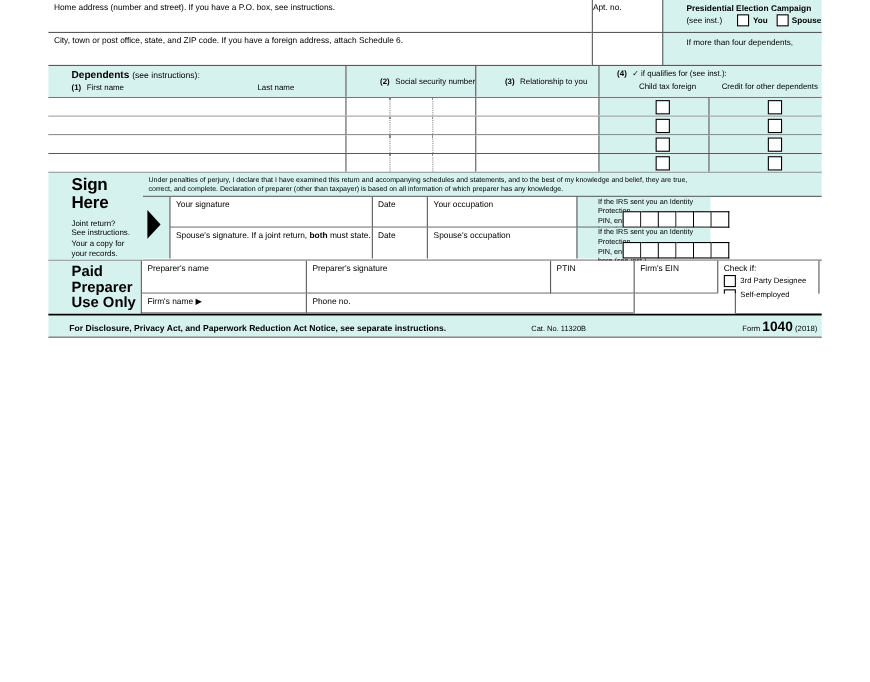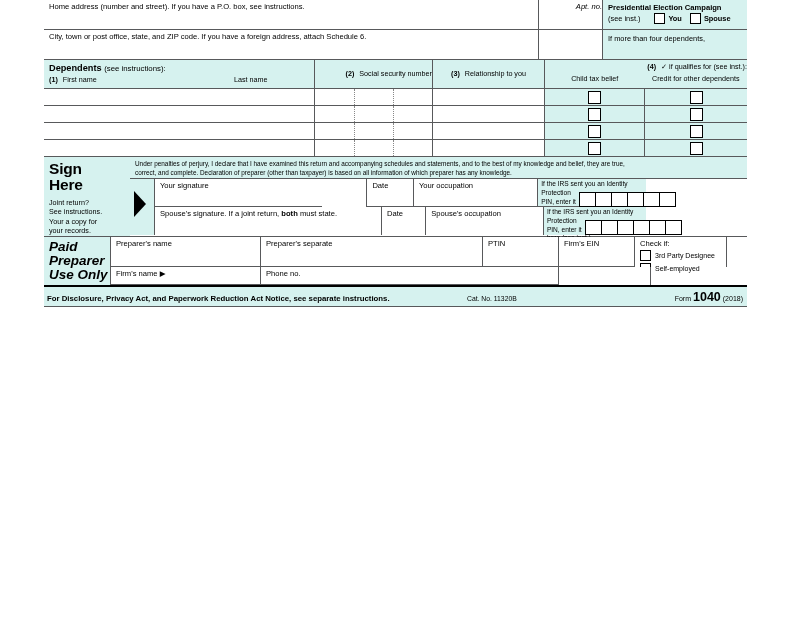--- a/index.html
+++ b/index.html
@@ -15,21 +15,21 @@
     overflow: hidden;
   }
 
   #form {
     position: absolute;
     left: 44px;
     top: 0px;
     width: 703px;
   }
 
-  .teal { background: #d6f2ef; }
+  .teal { background: #d6f2ef; padding-left: 16px; }
   .white { background: #ffffff; }
 
   
   .row { display: flex; }
   .cell { position: relative; box-sizing: border-box; }
   .bt { border-top: 1px solid #58595b; }
   .bb { border-bottom: 1px solid #58595b; }
   .bl { border-left: 1px solid #58595b; }
   .br { border-right: 1px solid #58595b; }
   .bt-thick { border-top: 2px solid #000; }
@@ -83,21 +83,21 @@
   .dep-c4a { width: 100px; }
   .dep-c4b { width: 103px; }
 
   .dep-head-1 { position: relative; }
   .dep-title { font-size: 9.2px; font-weight: bold; padding: 3px 0 0 5px; }
   .dep-title span { font-weight: normal; font-size: 7.8px; }
   .dep-sub { font-size: 7.2px; padding: 2px 0 0 5px; }
   .dep-lastname { position: absolute; left: 190px; top: 15px; font-size: 7.2px; }
   .dep-c2-lbl { font-size: 7.2px; text-align: right; padding-top: 9px; }
   .dep-c3-lbl { font-size: 7.2px; text-align: center; padding-top: 9px; }
-  .dep-c4-top { font-size: 7.2px; text-align: right; padding-top: 2px; }
+  .dep-c4-top { font-size: 7.2px; text-align: left; padding-top: 2px; }
   .dep-c4-bot { display: flex; }
   .dep-c4-bot div { font-size: 7.2px; text-align: center; padding-top: 3px; }
 
   .dep-row { height: 16px; }
   .dep-ssn { position: relative; }
   .dot-div {
     position: absolute;
     top: 0; bottom: 0;
     border-left: 1px dotted #888;
   }
@@ -111,35 +111,35 @@
   .arrow-col { width: 24px; position: relative; }
   .arrow {
     position: absolute;
     left: 4px; top: 12px;
     width: 0; height: 0;
     border-top: 13px solid transparent;
     border-bottom: 13px solid transparent;
     border-left: 12px solid #000;
   }
   .sig-col { width: 240px; }
-  .date-col { width: 66px; margin-left: 44px; }
+  .date-col { width: 66px; }
   .occ-col { width: 177px; }
   .ippin-col { width: 155px; }
   .ippin-txt { font-size: 6.6px; line-height: 1.33; padding: 1px 0 0 3px; }
   .pin-boxes { display: flex; position: absolute; left: 41px; top: 13px; }
   .pin-boxes div {
     width: 15px; height: 13px;
     border: 1px solid #000;
     border-left: none;
     background: #fff;
   }
   .pin-boxes div:first-child { border-left: 1px solid #000; }
 
   
-  .pp-left { width: 66px; font-style: italic; }
+  .pp-left { width: 84px; }
   .pp-title { font-size: 13.5px; font-weight: bold; line-height: 1.06; padding: 3px 0 0 5px; }
   .pp-name { width: 150px; }
   .pp-sig { width: 222px; }
   .pp-ptin { width: 76px; }
   .pp-ein { width: 76px; }
   .pp-check { width: 93px; }
   .pp-check-lbl { font-size: 7.6px; padding: 2px 0 0 5px; }
   .pp-check-item { font-size: 7px; padding: 2px 0 0 5px; display: flex; align-items: center; gap: 4px; }
   .pp-firm { width: 150px; }
   .pp-phone { width: 298px; }
@@ -161,21 +161,21 @@
 
 <div id="form">
 
   <div id="addr-block">
 
     <div class="addr-line">
       <div class="cell addr-main white bb">
         <div class="lbl">Home address (number and street). If you have a P.O. box, see instructions.</div>
       </div>
       <div class="cell addr-apt white bb bl">
-        <div class="lbl" style="text-align:right;padding-left:0;font-style:italic;">Apt. no.</div>
+        <div class="lbl" style="text-align:left;padding-left:0;">Apt. no.</div>
       </div>
       <div class="cell addr-pec teal bb bl">
         <div class="pec-title">Presidential Election Campaign</div>
         <div class="pec-sub">
           <span>(see inst.)</span>
           <span style="display:inline-flex;align-items:center;gap:3px;margin-left:10px;">
             <span class="cb"></span>
             <span class="b">You</span>
           </span>
           <span style="display:inline-flex;align-items:center;gap:3px;margin-left:4px;">
@@ -231,21 +231,21 @@
           <span style="margin-left:3px;">Relationship to you</span>
         </div>
       </div>
 
       <div class="cell dep-c4 teal bl">
         <div class="dep-c4-top">
           <span class="b">(4)</span>
           <span style="margin-left:3px;">✓ if qualifies for (see inst.):</span>
         </div>
         <div class="dep-c4-bot">
-          <div class="dep-c4a">Child tax belief</div>
+          <div class="dep-c4a">Child tax foreign</div>
           <div class="dep-c4b">Credit for other dependents</div>
         </div>
       </div>
     </div>
 
     <div id="dep-rows">
         <div class="row dep-row bt">
           <div class="cell dep-c1 white"></div>
           <div class="cell dep-c2 white bl dep-ssn">
             <div class="dot-div" style="left: 39px;"></div>
@@ -423,21 +423,21 @@
         </div>
       </div>
 
       <div class="cell" style="width:617px;">
 
         <div class="row" style="height:30px;">
           <div class="cell pp-name white bb bl">
             <div class="lbl">Preparer's name</div>
           </div>
           <div class="cell pp-sig white bb bl">
-            <div class="lbl">Preparer's separate</div>
+            <div class="lbl">Preparer's signature</div>
           </div>
           <div class="cell pp-ptin white bb bl">
             <div class="lbl">PTIN</div>
           </div>
           <div class="cell pp-ein white bb bl">
             <div class="lbl">Firm's EIN</div>
           </div>
           <div class="cell pp-check white bl br" style="grid-row:span 2;">
             <div class="pp-check-lbl">Check if:</div>
             <div class="pp-check-item">

